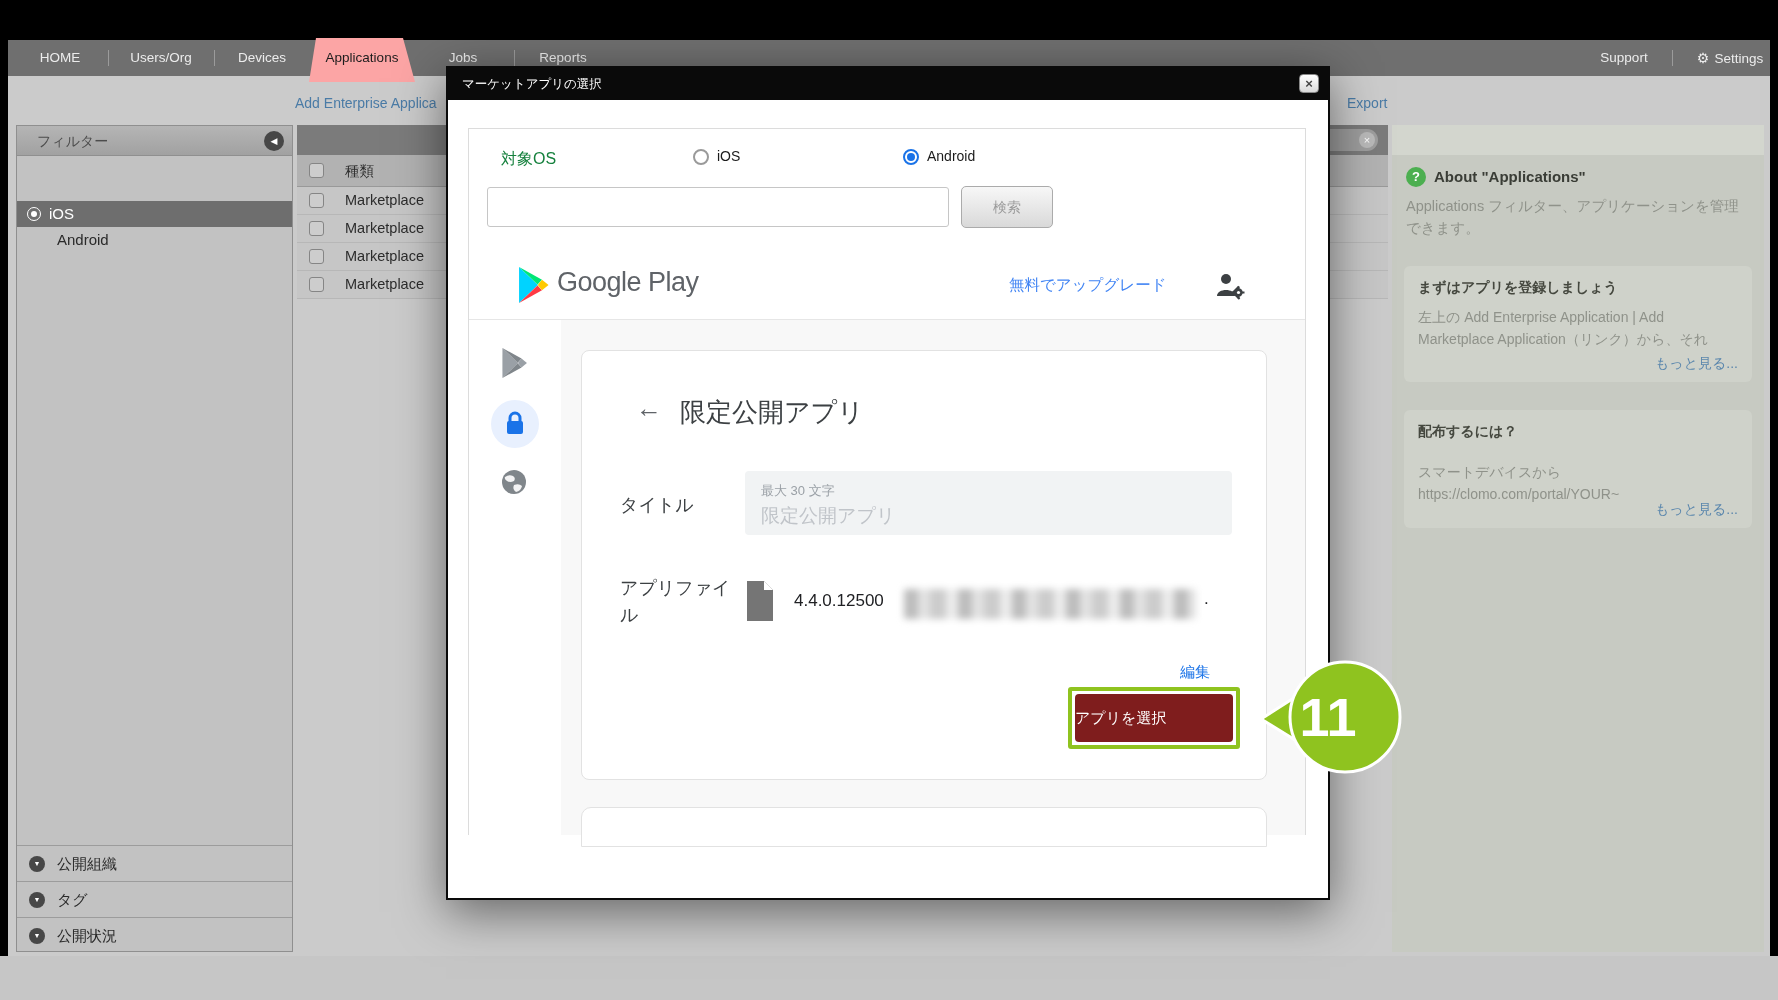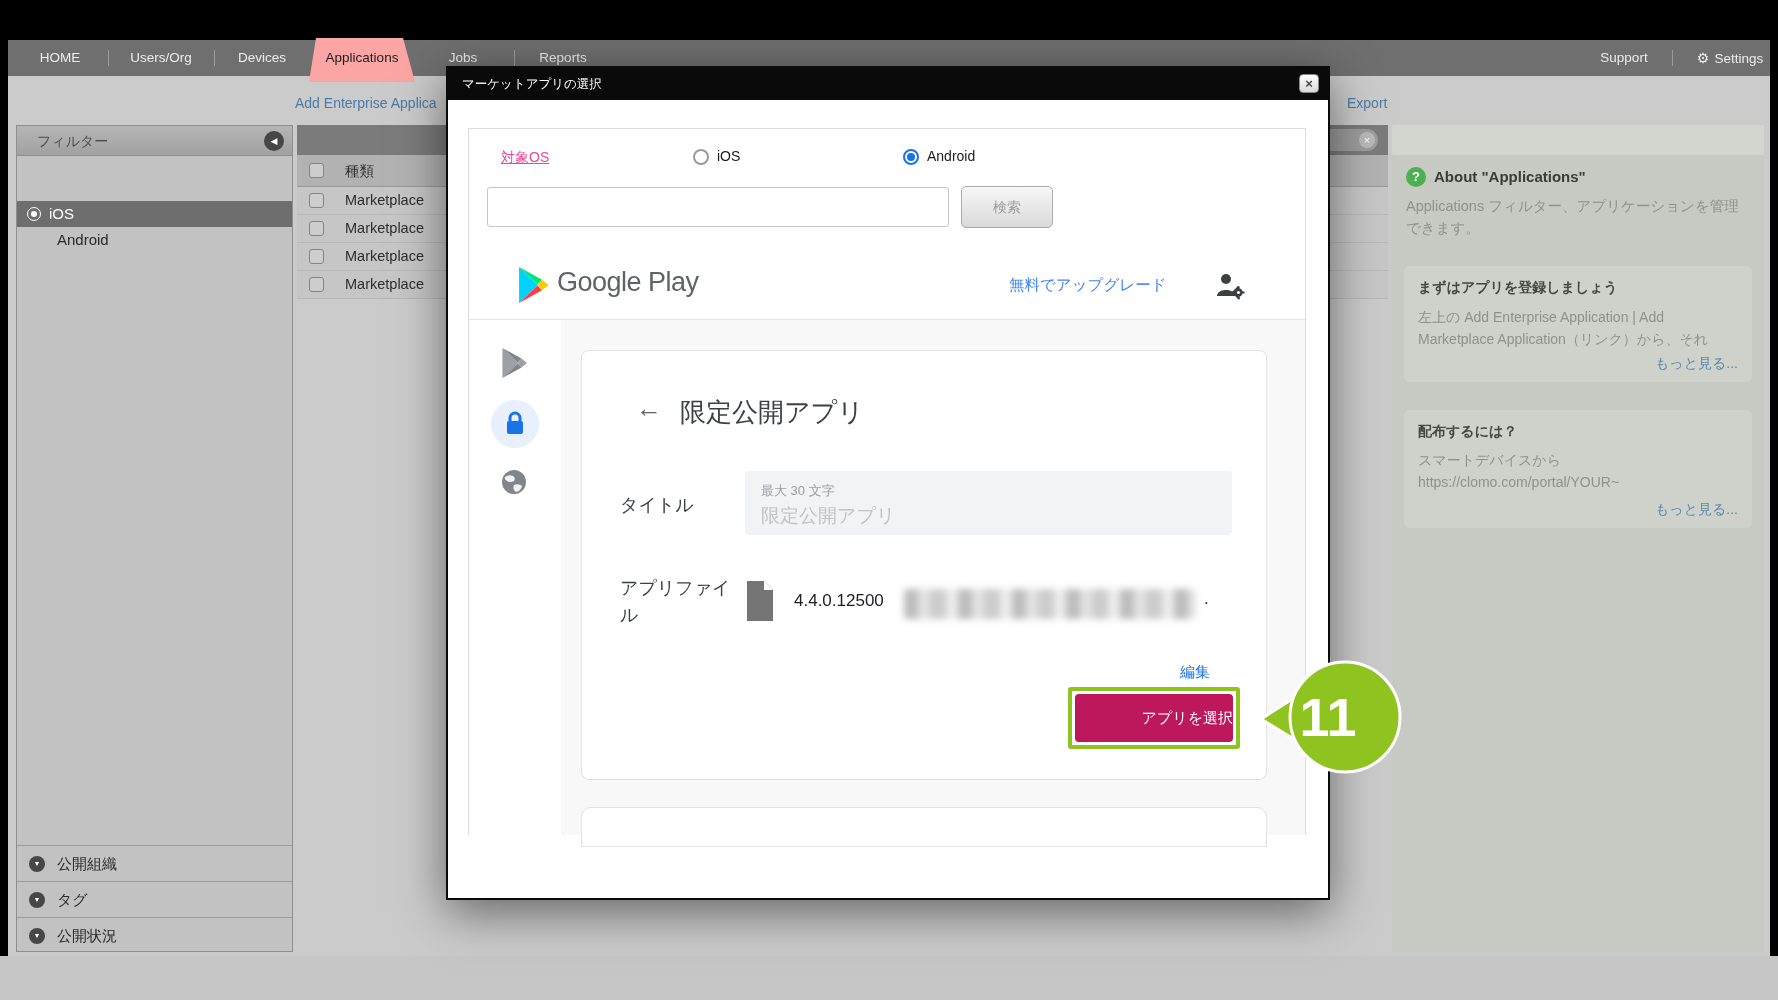--- a/index.html
+++ b/index.html
@@ -73,21 +73,21 @@
 
   
   .modal { left:446px; top:66px; width:884px; height:834px; background:#fff;
       border:2px solid #0a0a0a; box-shadow:0 12px 45px rgba(0,0,0,.5); z-index:20; }
   .m-titlebar { position:absolute; left:0; top:0; width:880px; height:32px; background:#0a0a0a; }
   .m-title { position:absolute; left:14px; line-height:32px; font-size:12.5px; color:#fff; }
   .m-close { position:absolute; right:9px; top:6px; width:20px; height:19px; border:1px solid #888;
       border-radius:4px; background:linear-gradient(#ffffff,#d9d9d9); color:#444; font-size:13px;
       font-weight:bold; line-height:17px; text-align:center; }
   .innerbox { position:absolute; left:20px; top:60px; width:838px; height:707px; border:1px solid #dcdcdc; background:#fff; }
-  .os-label { position:absolute; left:32px; top:20px; font-size:14px; color:#ec4899;text-decoration:underline; }
+  .os-label { position:absolute; left:32px; top:20px; font-size:16px; color:#15803d; }
   .radio { position:absolute; width:16px; height:16px; border:2px solid #9a9a9a; border-radius:50%; background:#fff; }
   .radio.on { border-color:#1a73e8; }
   .radio.on::after { content:''; display:block; width:8px; height:8px; border-radius:50%; background:#1a73e8; margin:2px; }
   .radio-label { position:absolute; top:19px; font-size:14px; color:#1b1b1b; }
   .search-input { position:absolute; left:18px; top:58px; width:462px; height:40px; border:1px solid #c6c6c6; border-radius:3px; background:#fff; }
   .search-btn { position:absolute; left:492px; top:57px; width:92px; height:42px; border:1px solid #ababab;
       border-radius:5px; background:linear-gradient(#f7f7f7,#d9d9d9); color:#9b9b9b; font-size:14px;
       line-height:40px; text-align:center; }
   .gp-text { position:absolute; left:88px; top:138px; font-size:27px; letter-spacing:-.5px; color:#5f6368; }
   .upgrade-link { position:absolute; left:540px; top:146px; font-size:15.5px; color:#4285f4; }
@@ -104,22 +104,22 @@
   .fi-ph { margin-top:3px; font-size:19px; color:#c0c4c9; }
   .file-label { position:absolute; left:38px; top:224px; width:118px; font-size:18px; line-height:27px; color:#3c4043; }
   .version { position:absolute; left:212px; top:240px; font-size:17px; color:#202124; }
   .blurred { position:absolute; left:322px; top:238px; width:292px; height:30px; border-radius:2px;
       background:repeating-linear-gradient(90deg,#bdbdbd 0 14px,#e2e2e2 14px 26px,#cccccc 26px 42px,#ececec 42px 54px);
       filter:blur(3.5px); }
   .file-suffix { position:absolute; left:622px; top:238px; font-size:17px; color:#202124; }
   .edit-link { position:absolute; left:598px; top:312px; font-size:15px; color:#1a73e8; }
   .greenbox { position:absolute; left:486px; top:336px; width:172px; height:62px; border:4px solid #8fc31f;
       border-radius:3px; background:#fff; padding:3px; }
-  .bluebtn { width:100%; height:100%; background:#be185d; border-radius:4px; color:#fff; font-size:15px;
-      text-align:right; line-height:48px; }
+  .bluebtn { width:100%; height:100%; background:#7f1d1d; border-radius:4px; color:#fff; font-size:15px;
+      text-align:left; line-height:48px; }
   .card2partial { position:absolute; left:112px; top:487px; width:686px; height:40px; background:#fff;
       border:1px solid #e2e2e2; border-radius:10px 10px 0 0; }
   .m-footer { position:absolute; left:0; bottom:0; width:880px; height:63px; background:#f4f4f4; border-top:1px solid #cfcfcf; }
   .cancel-btn { position:absolute; right:16px; top:14px; width:106px; height:36px; border:1px solid #9a9a9a;
       border-radius:5px; background:linear-gradient(#fefefe,#dedede); color:#333; font-size:14px;
       line-height:34px; text-align:center; }
 
   
   .callout { left:1240px; top:655px; width:150px; height:128px; z-index:30;padding-left:17px; }
   .callout-num { position:absolute; left:33px; top:7px; width:110px; height:110px; line-height:110px;
@@ -212,21 +212,21 @@
     <div class="qicon">?</div>
     <div class="help-title">About "Applications"</div>
     <div class="help-desc">Applications フィルター、アプリケーションを管理できます。</div>
     <div class="hcard" style="top:141px;height:116px">
       <div class="hcard-title">まずはアプリを登録しましょう</div>
       <div class="hcard-body">左上の Add Enterprise Application | Add Marketplace Application（リンク）から、それ</div>
       <div class="hcard-more">もっと見る...</div>
     </div>
     <div class="hcard" style="top:285px;height:118px">
       <div class="hcard-title">配布するには？</div>
-      <div class="hcard-body" style="margin-top:8px">スマートデバイスから</div>
+      <div class="hcard-body" style="margin-top:20px">スマートデバイスから</div>
       <div class="hcard-body" style="margin-top:0">https://clomo.com/portal/YOUR~</div>
       <div class="hcard-more">もっと見る...</div>
     </div>
   </div>
 
   <div class="abs modal">
     <div class="m-titlebar">
       <div class="m-title">マーケットアプリの選択</div>
       <div class="m-close">×</div>
     </div>

